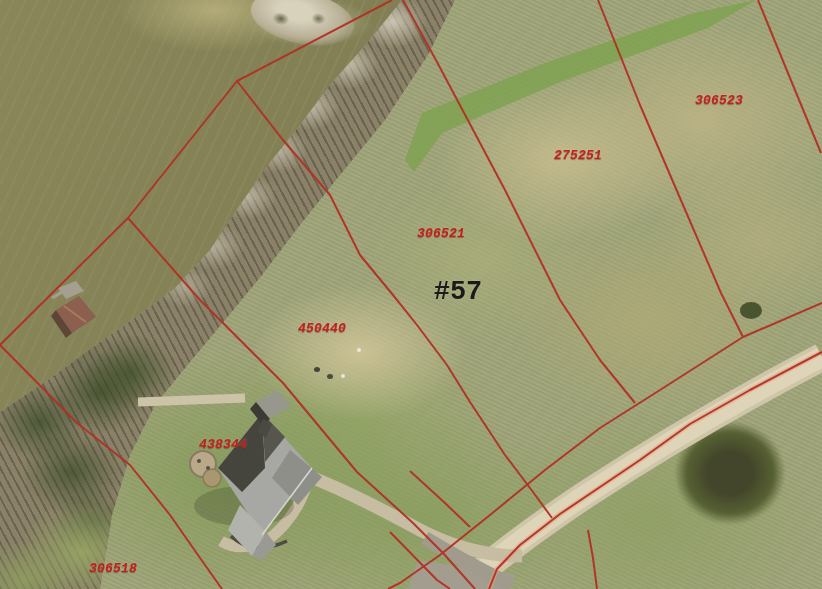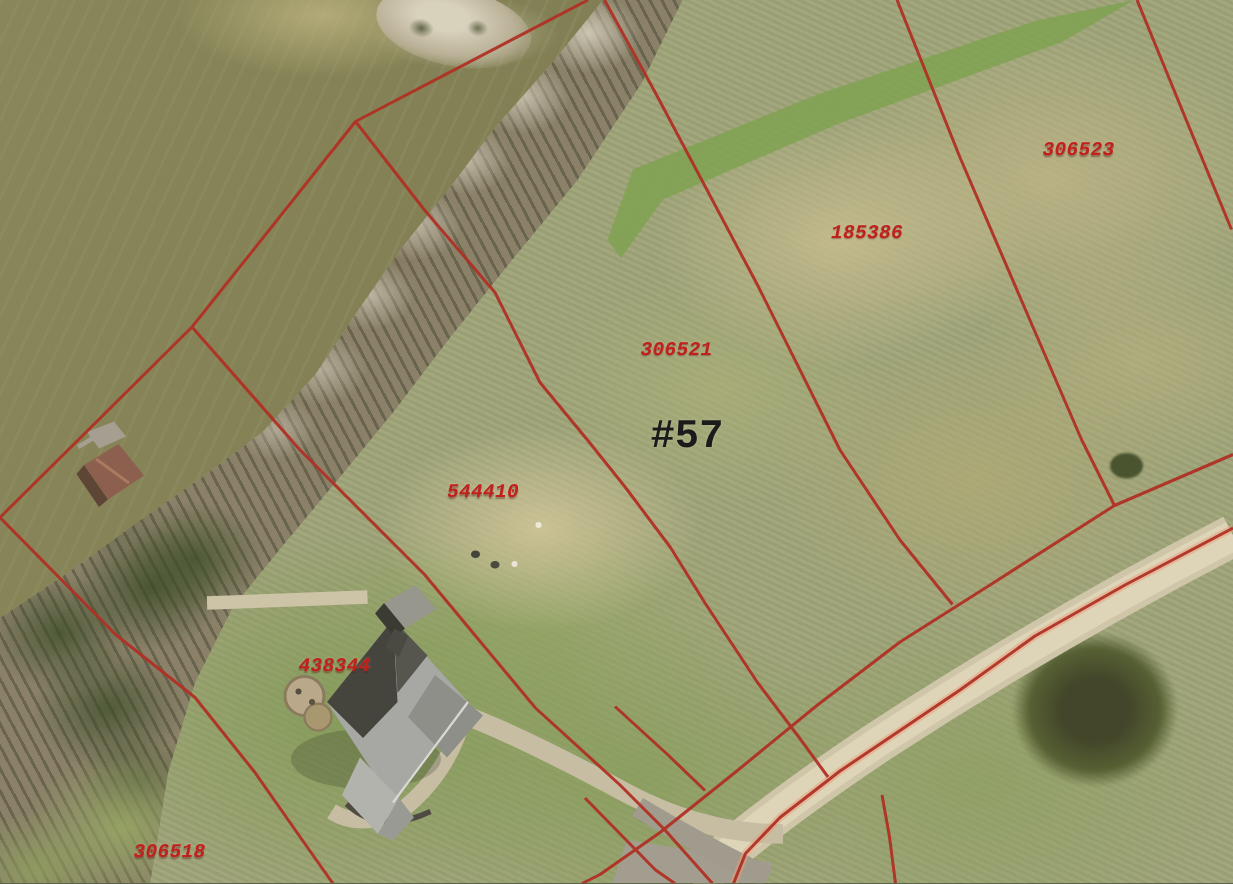--- a/index.html
+++ b/index.html
@@ -113,21 +113,21 @@
   }
   .lotmarker{
     transform:translate(-50%,-50%);
     color:var(--marker-black);
     font-size:27px;font-weight:bold;font-style:normal;
     letter-spacing:0;white-space:nowrap;
     text-shadow:0 0 2px rgba(255,255,235,.25);
   }
   .l-306523{left:719px;top:100px;}
   .l-306522{left:578px;top:155px;}
-  .l-306521{left:441px;top:233px;margin-left:10px;}
+  .l-306521{left:441px;top:233px;}
   .l-57{left:458px;top:292px;}
   .l-306520{left:322px;top:328px;}
   .l-306519{left:223px;top:444px;}
   .l-306518{left:113px;top:568px;}
 </style>
 </head>
 <body>
 
 <div class="stage">
 
@@ -191,19 +191,19 @@
       <path d="M758,0 L790,78 821,153"></path>
       <path d="M822,303 L743,337 660,390 600,428 545,470 490,515 440,555 400,583 388,589"></path>
       <path d="M822,352 L750,390 690,424 640,460 600,487 560,514 520,545 497,569 489,589"></path>
       <path d="M588,530 L593,558 597,589"></path>
       <path d="M410,471 L445,503 470,527"></path>
       <path d="M390,532 L437,580 450,589"></path>
     </g>
   </svg>
 
   <div class="plabel l-306523">306523</div>
-  <div class="plabel l-306522">185386</div>
+  <div class="plabel l-306522">275251</div>
   <div class="plabel l-306521">306521</div>
   <div class="lotmarker l-57">#57</div>
-  <div class="plabel l-306520">544410</div>
+  <div class="plabel l-306520">450440</div>
   <div class="plabel l-306519">438344</div>
   <div class="plabel l-306518">306518</div>
 </div>
 
 </body></html>

